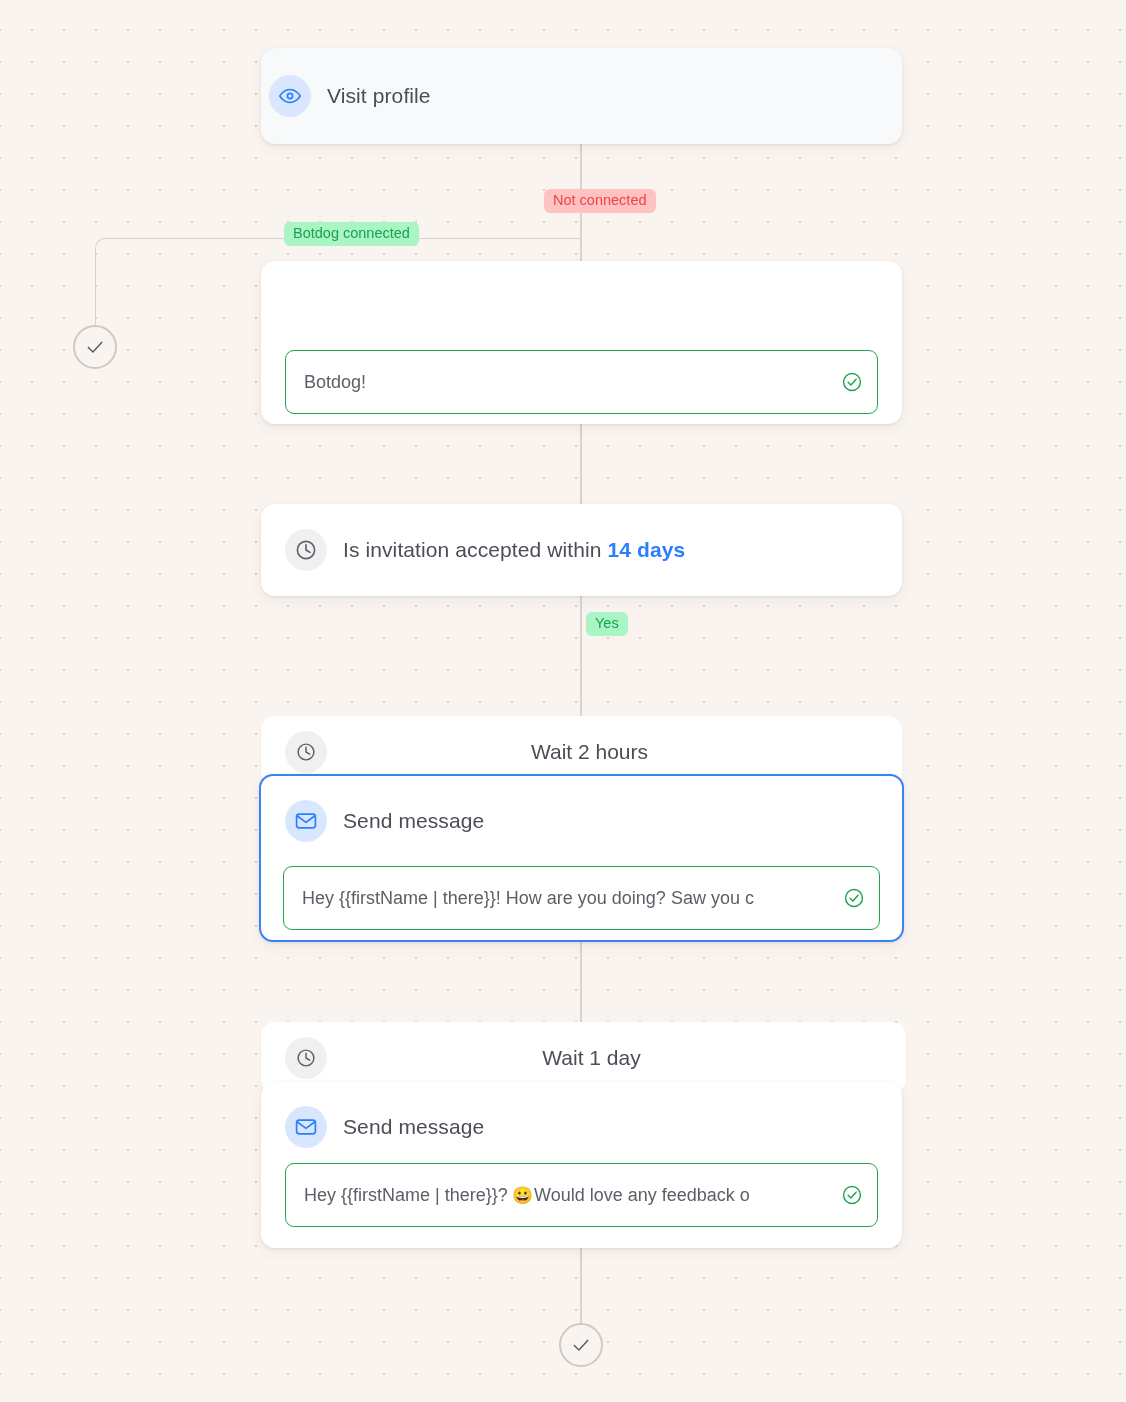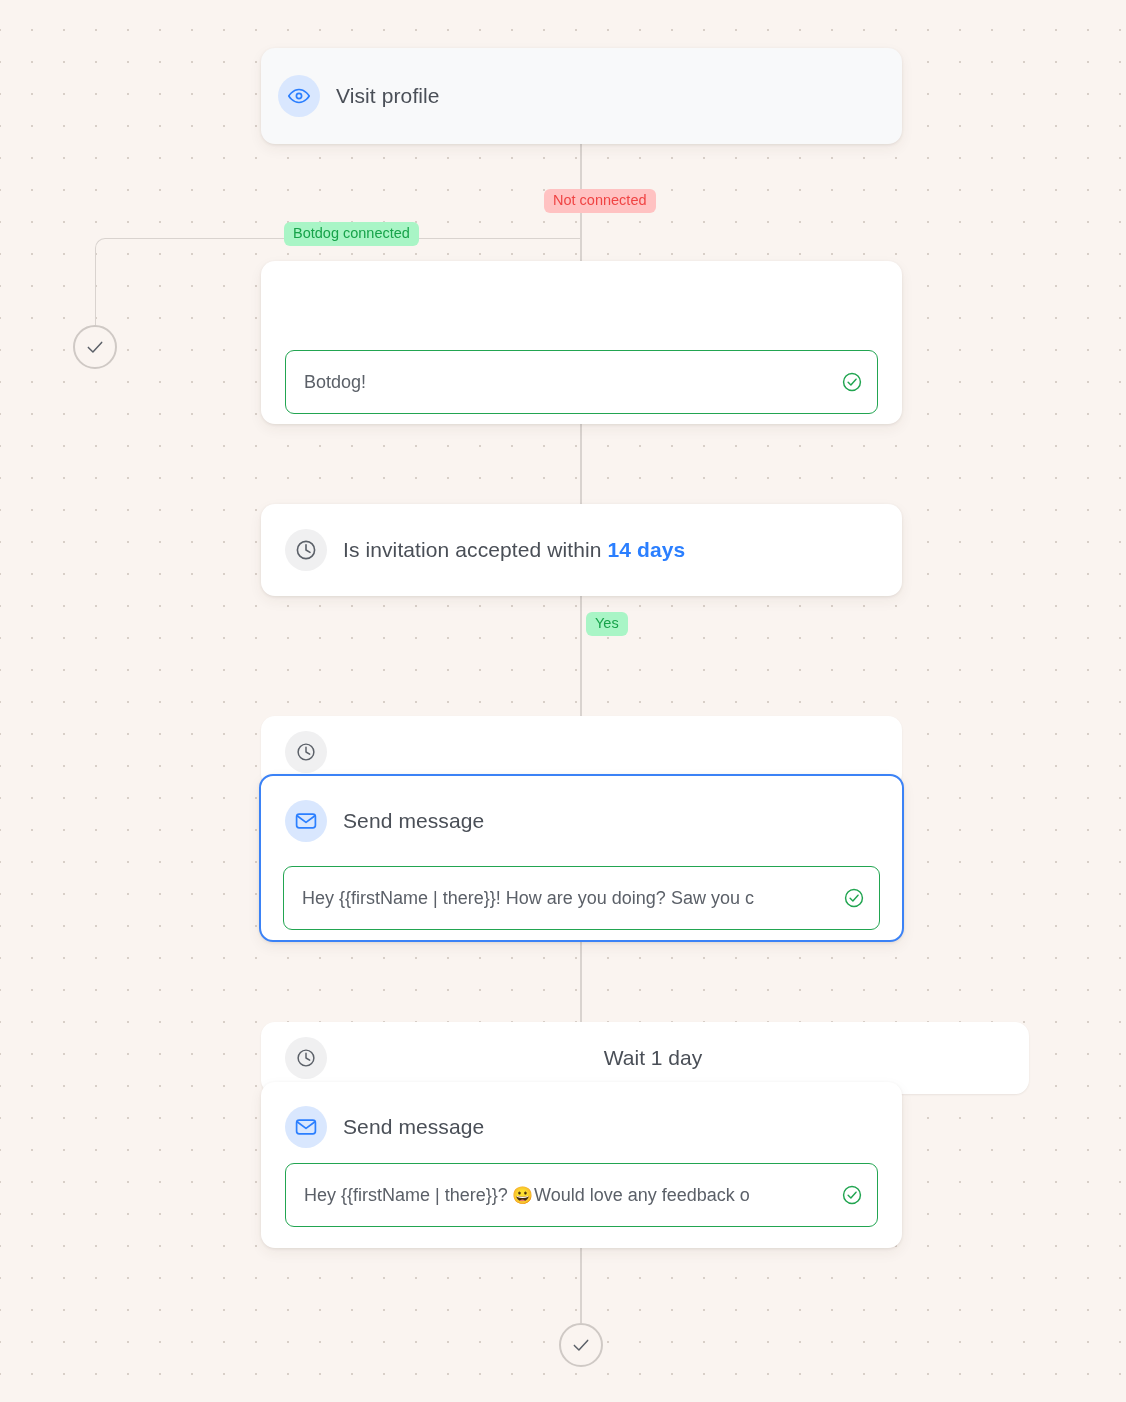--- a/index.html
+++ b/index.html
@@ -159,21 +159,21 @@
 
   <div class="terminal" style="left:73px; top:325px;">
     <span>
       <svg width="20" height="20" viewBox="0 0 24 24" fill="none" stroke="#5b6068" stroke-width="1.8" stroke-linecap="round" stroke-linejoin="round">
         <polyline points="4,12.5 9.5,18 20,6.5"></polyline>
       </svg>
     </span>
   </div>
 
   <div class="card muted" style="left:261px; top:48px; width:641px; height:96px;">
-    <div class="card-head" style="padding:0 17px; height:100%;">
+    <div class="card-head" style="padding:0 8px; height:100%;">
       <span class="icon-badge icon-blue">
         <svg width="24" height="24" viewBox="0 0 24 24" fill="none" stroke="#2b7fff" stroke-width="1.7" stroke-linecap="round" stroke-linejoin="round">
           <path d="M1.8 12S5.6 5.5 12 5.5 22.2 12 22.2 12 18.4 18.5 12 18.5 1.8 12 1.8 12Z"></path>
           <circle cx="12" cy="12" r="2.6"></circle>
         </svg>
       </span>
       <span class="card-title">Visit profile</span>
     </div>
   </div>
 
@@ -204,20 +204,21 @@
   </div>
 
   <div class="card flat" style="left:261px; top:716px; width:641px; height:72px;">
     <div class="card-head center">
       <span class="icon-badge icon-grey">
         <svg width="22" height="22" viewBox="0 0 24 24" fill="none" stroke="#5b6068" stroke-width="1.6" stroke-linecap="round" stroke-linejoin="round">
           <circle cx="12" cy="12" r="8.6"></circle>
           <polyline points="12,6.8 12,12 16,14.4"></polyline>
         </svg>
       </span>
+      <span class="center-title">Wait 2 hours</span>
     </div>
   </div>
 
   <div class="card selected" style="left:259px; top:774px; width:645px; height:168px;">
     <div class="card-head" style="padding:24px 24px 0 24px;">
       <span class="icon-badge icon-blue">
         <svg width="24" height="24" viewBox="0 0 24 24" fill="none" stroke="#2b7fff" stroke-width="1.7" stroke-linecap="round" stroke-linejoin="round">
           <rect x="2.6" y="5.2" width="18.8" height="13.6" rx="2.6"></rect>
           <polyline points="3.4,7 12,13.4 20.6,7"></polyline>
         </svg>
@@ -228,21 +229,21 @@
       <span class="field-text">Hey {{firstName | there}}! How are you doing? Saw you c</span>
       <span class="field-check">
         <svg width="22" height="22" viewBox="0 0 24 24" fill="none" stroke="#22a551" stroke-width="1.6" stroke-linecap="round" stroke-linejoin="round">
           <circle cx="12" cy="12" r="9.2"></circle>
           <polyline points="7.8,12.3 10.8,15.2 16.4,8.9"></polyline>
         </svg>
       </span>
     </div>
   </div>
 
-  <div class="card flat" style="left:261px; top:1022px; width:768px; height:72px;">
+  <div class="card flat" style="left:261px; top:1022px; width:645px; height:72px;">
     <div class="card-head center">
       <span class="icon-badge icon-grey">
         <svg width="22" height="22" viewBox="0 0 24 24" fill="none" stroke="#5b6068" stroke-width="1.6" stroke-linecap="round" stroke-linejoin="round">
           <circle cx="12" cy="12" r="8.6"></circle>
           <polyline points="12,6.8 12,12 16,14.4"></polyline>
         </svg>
       </span>
       <span class="center-title">Wait 1 day</span>
     </div>
   </div>

